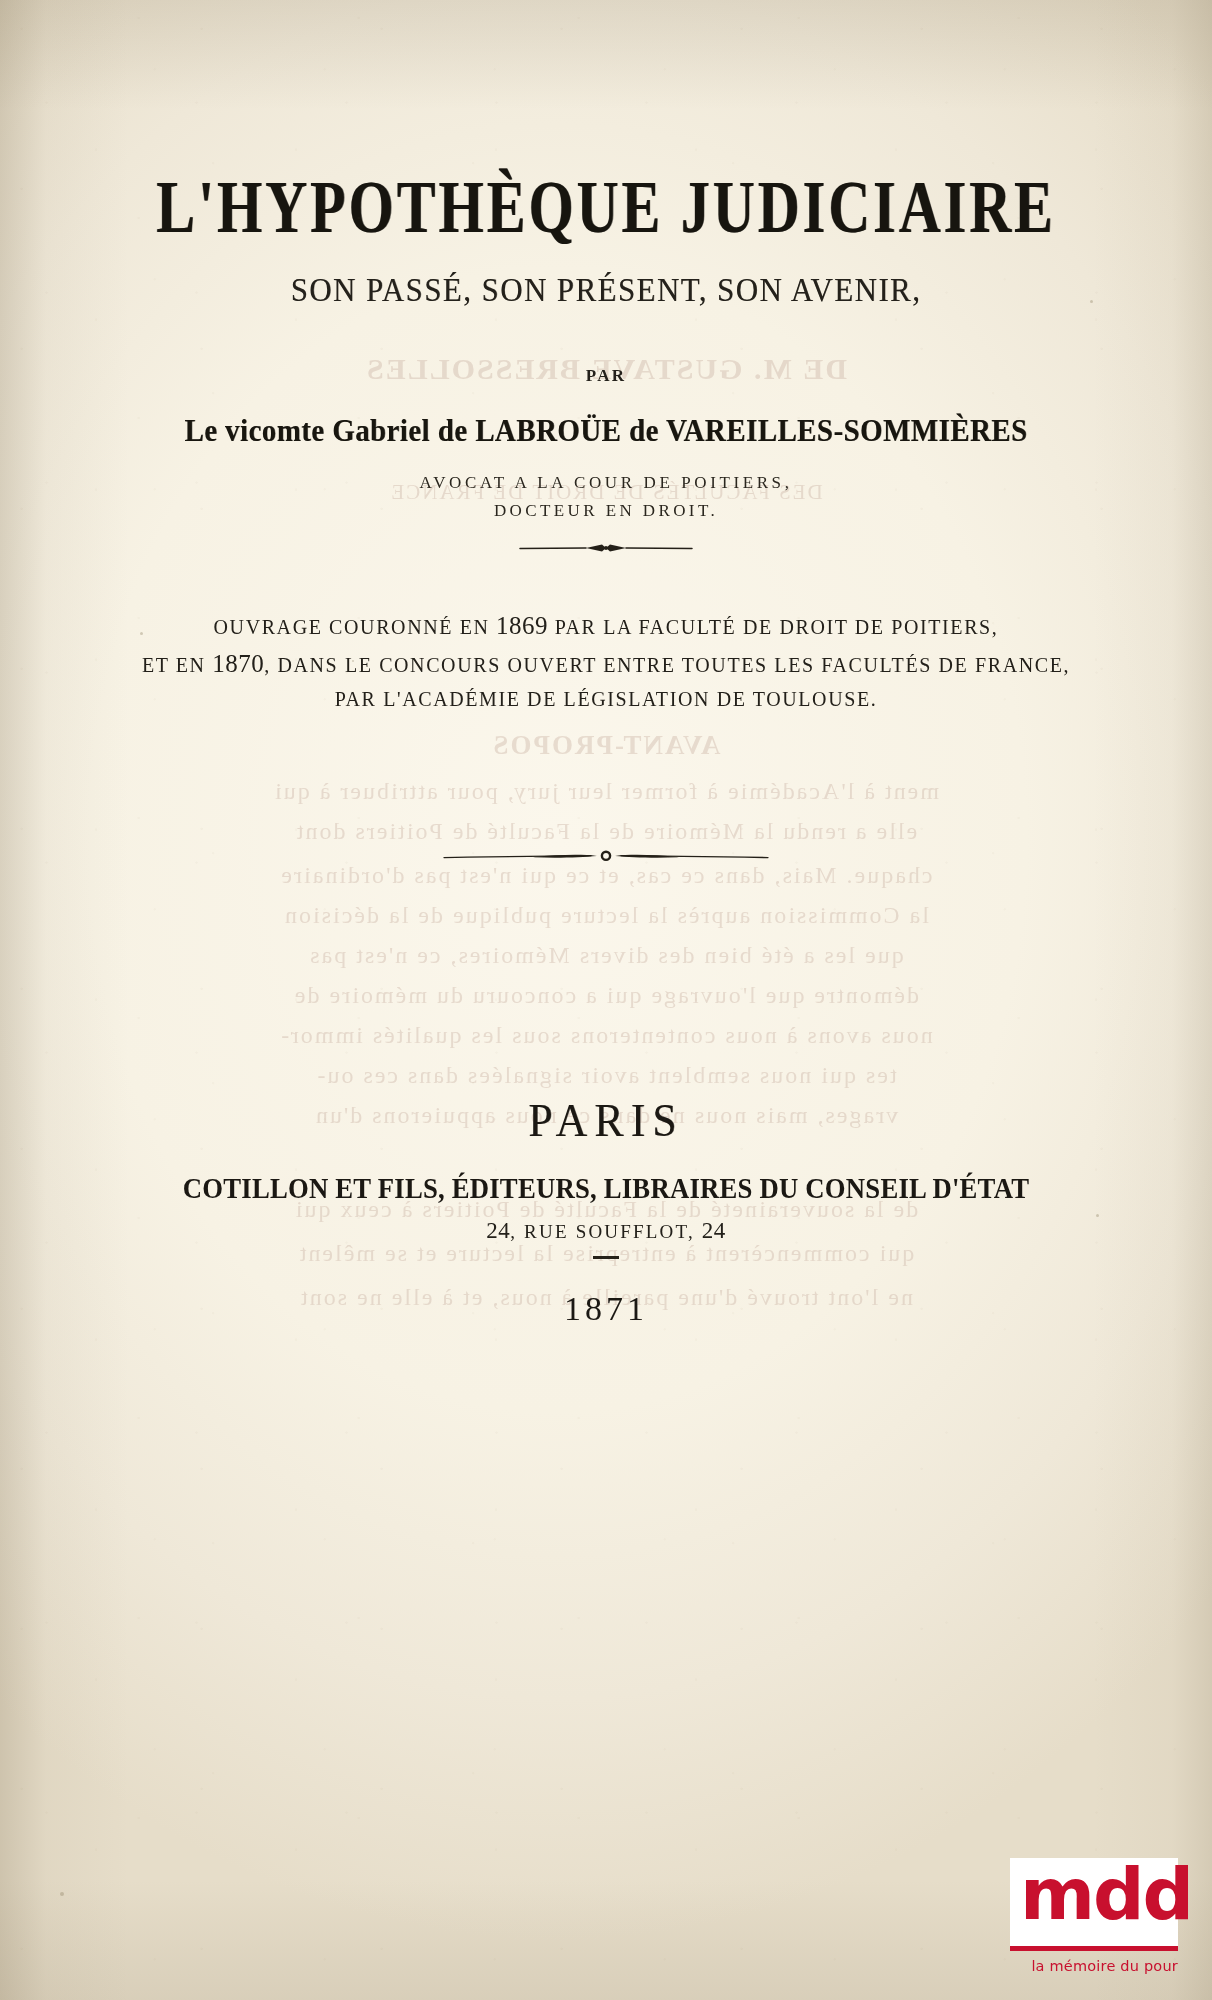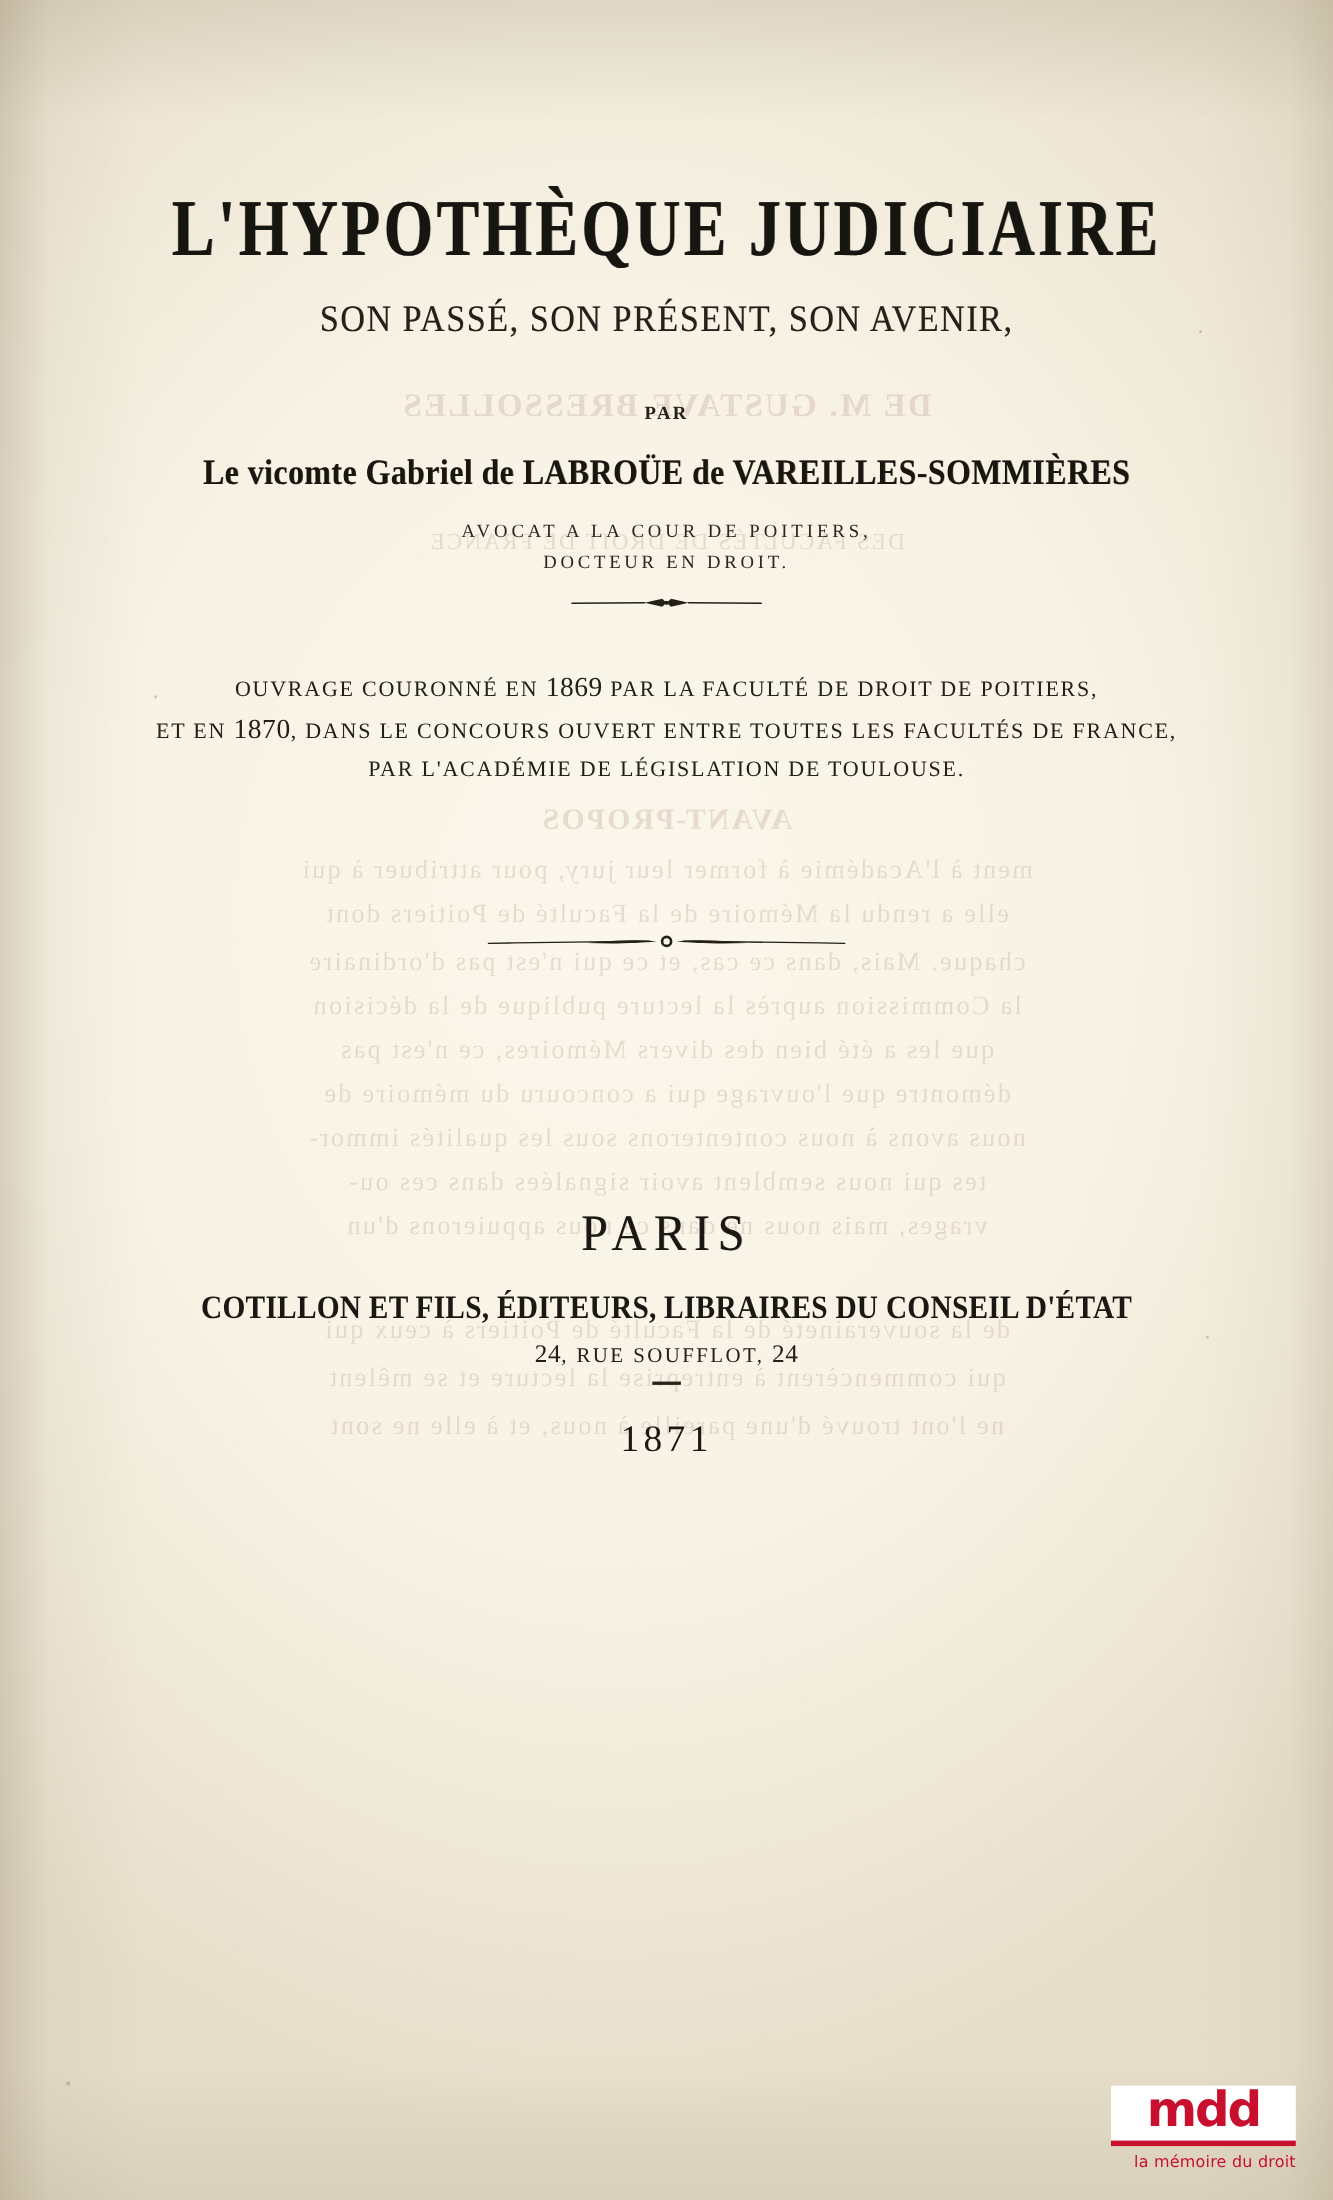--- a/index.html
+++ b/index.html
@@ -219,26 +219,26 @@
     right: 34px;
     bottom: 26px;
     width: 210px;
     text-align: right;
   }
   .logo-mark {
     display: block;
     margin-left: auto;
     font-family: "DejaVu Sans", sans-serif;
     font-weight: 700;
-    font-size: 44px;
+    font-size: 72px;
     line-height: 0.95;
     letter-spacing: -2px;
     color: #c8102e;
     background: #ffffff;
-    padding: 2px 10px 6px 10px;
+    padding: 2px 10px 18px 10px;
     box-sizing: border-box;
     width: 168px;
     text-align: center;
     border-bottom: 5px solid #c8102e;
   }
   .logo-tag {
     display: block;
     margin-top: 7px;
     font-family: "DejaVu Sans", sans-serif;
     font-size: 14.5px;
@@ -332,16 +332,16 @@
   <div class="speck" style="left:1090px; top:300px;  width:3px; height:3px;"></div>
   <div class="speck" style="left:1096px; top:1214px; width:3px; height:3px;"></div>
   <div class="speck" style="left:60px;   top:1892px; width:4px; height:4px;"></div>
   <div class="speck" style="left:352px;  top:660px;  width:2px; height:2px;"></div>
 
   <div class="grain"></div>
   <div class="vignette"></div>
 
   <div class="logo">
     <span class="logo-mark">mdd</span>
-    <span class="logo-tag">la mémoire du droit</span>
+    <span class="logo-tag">la mémoire du pour</span>
   </div>
 
 </div>
 
 </body></html>

